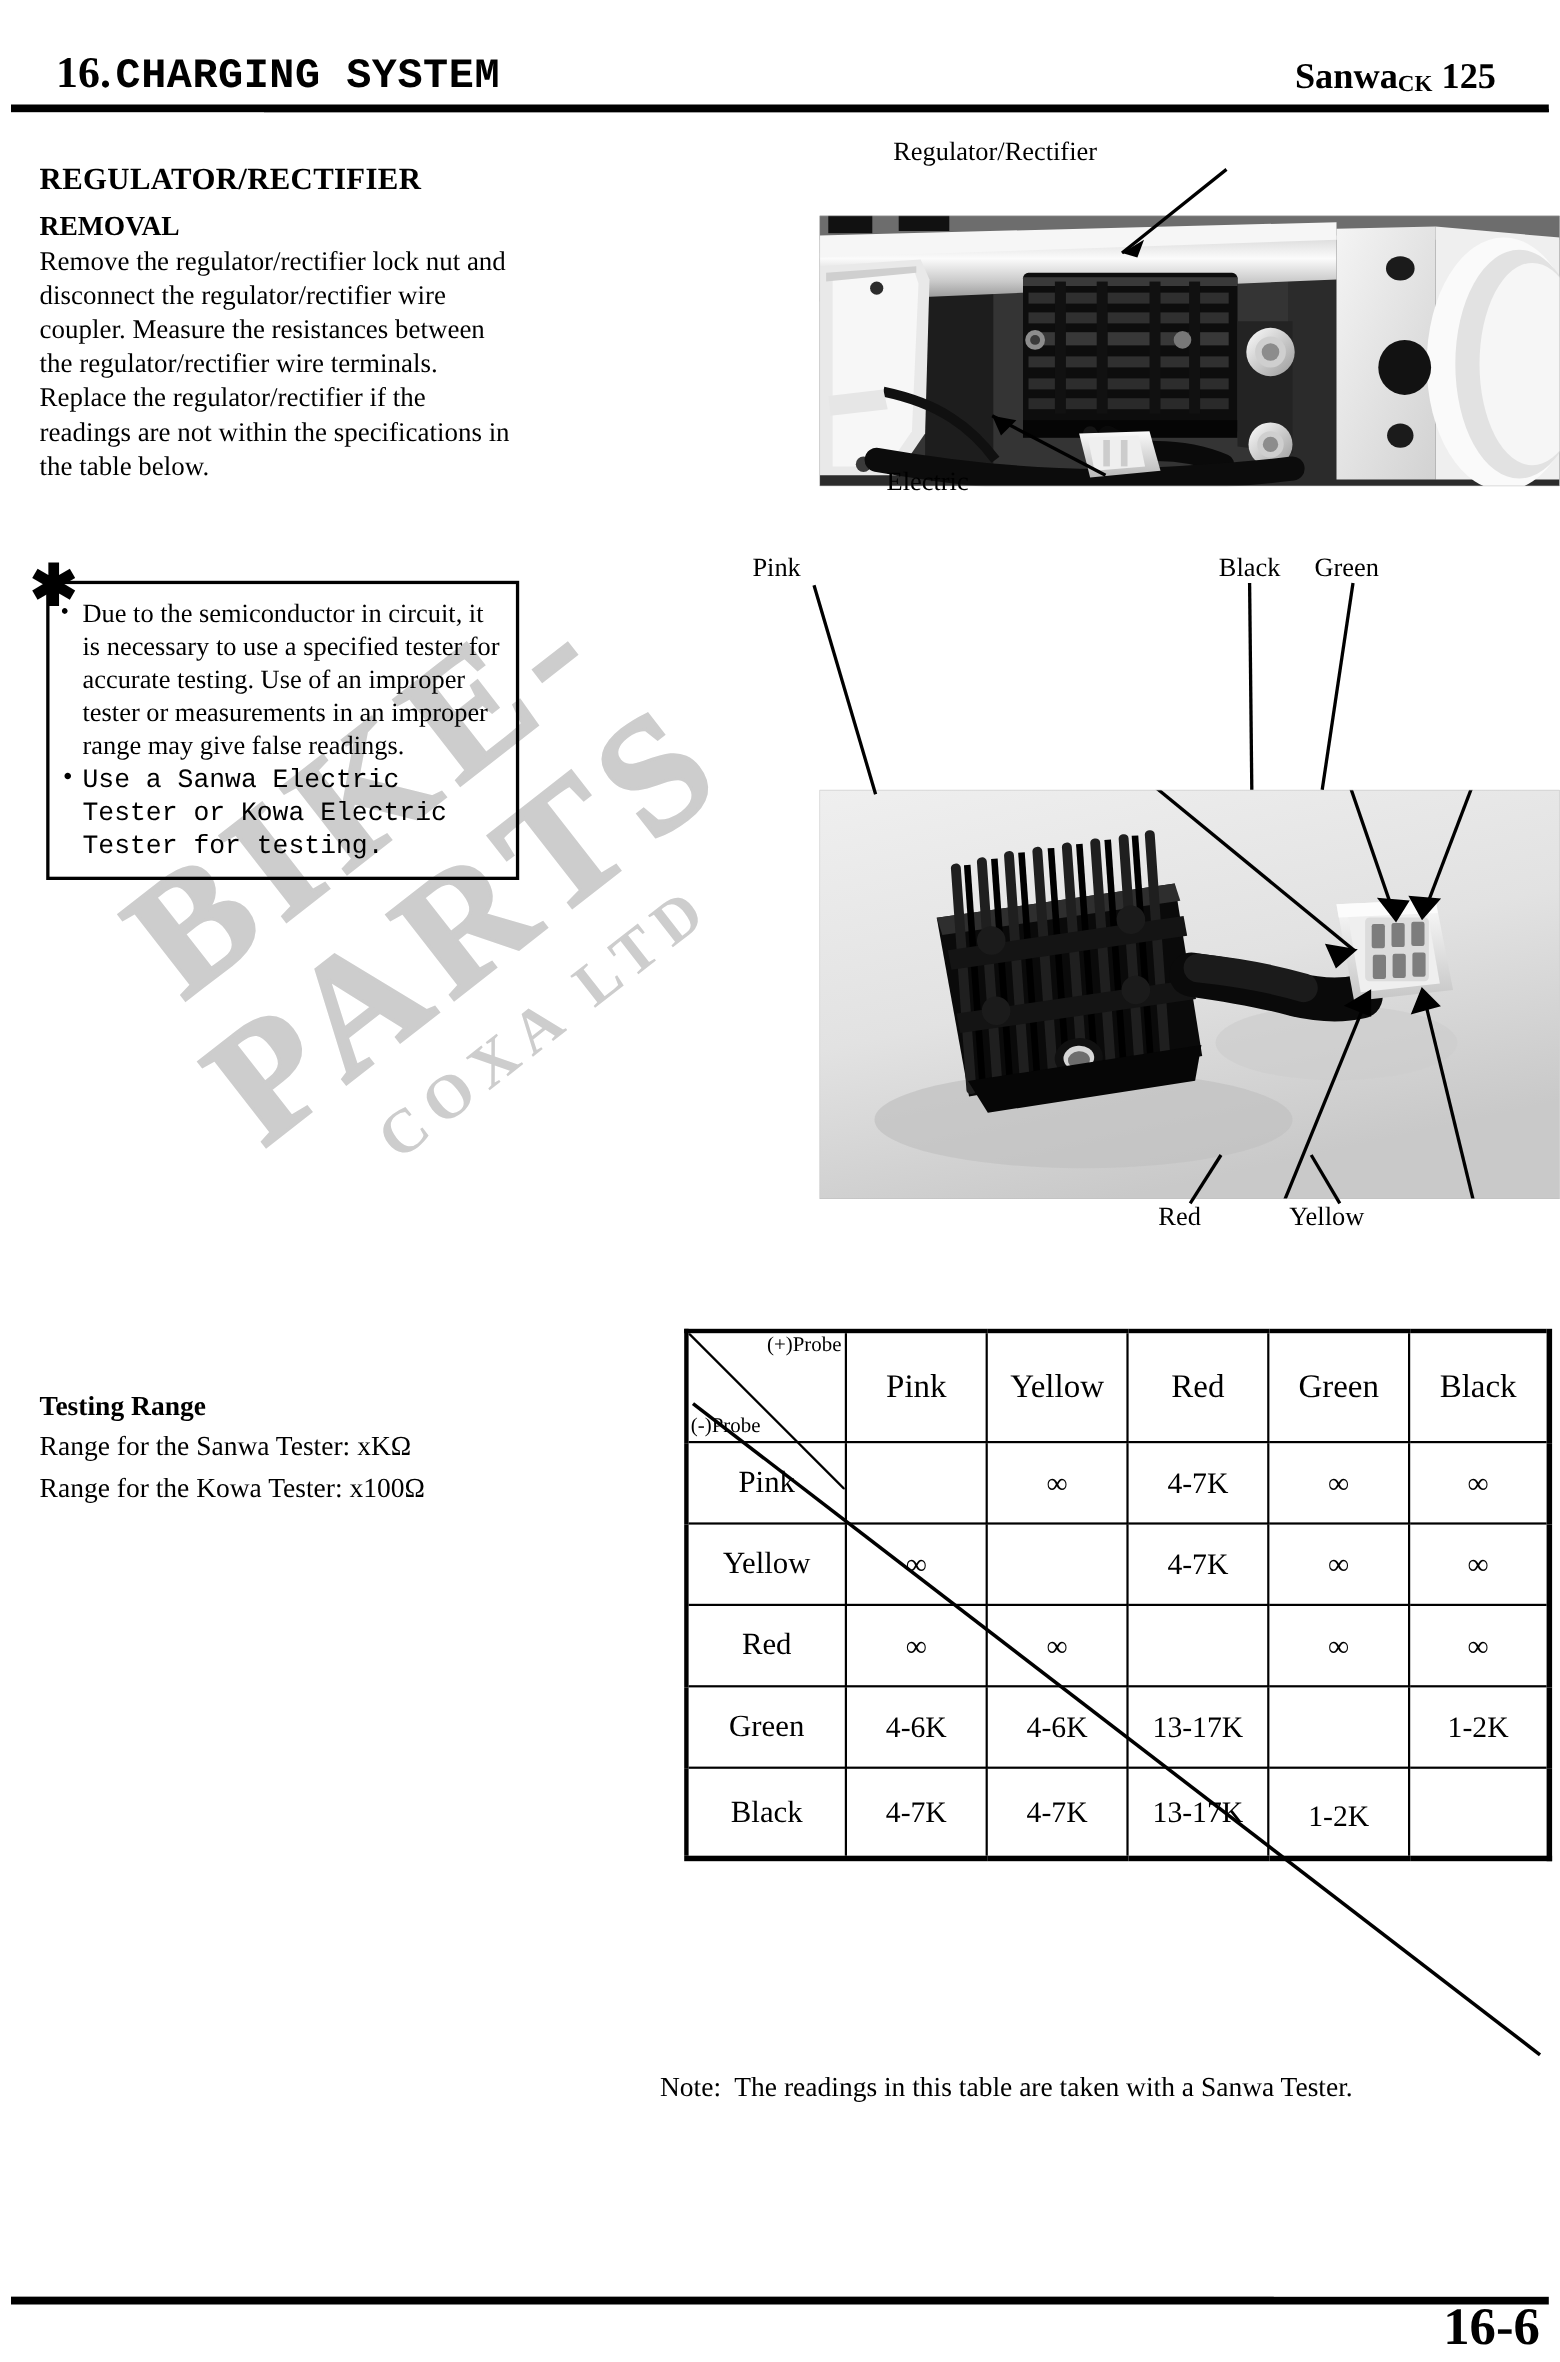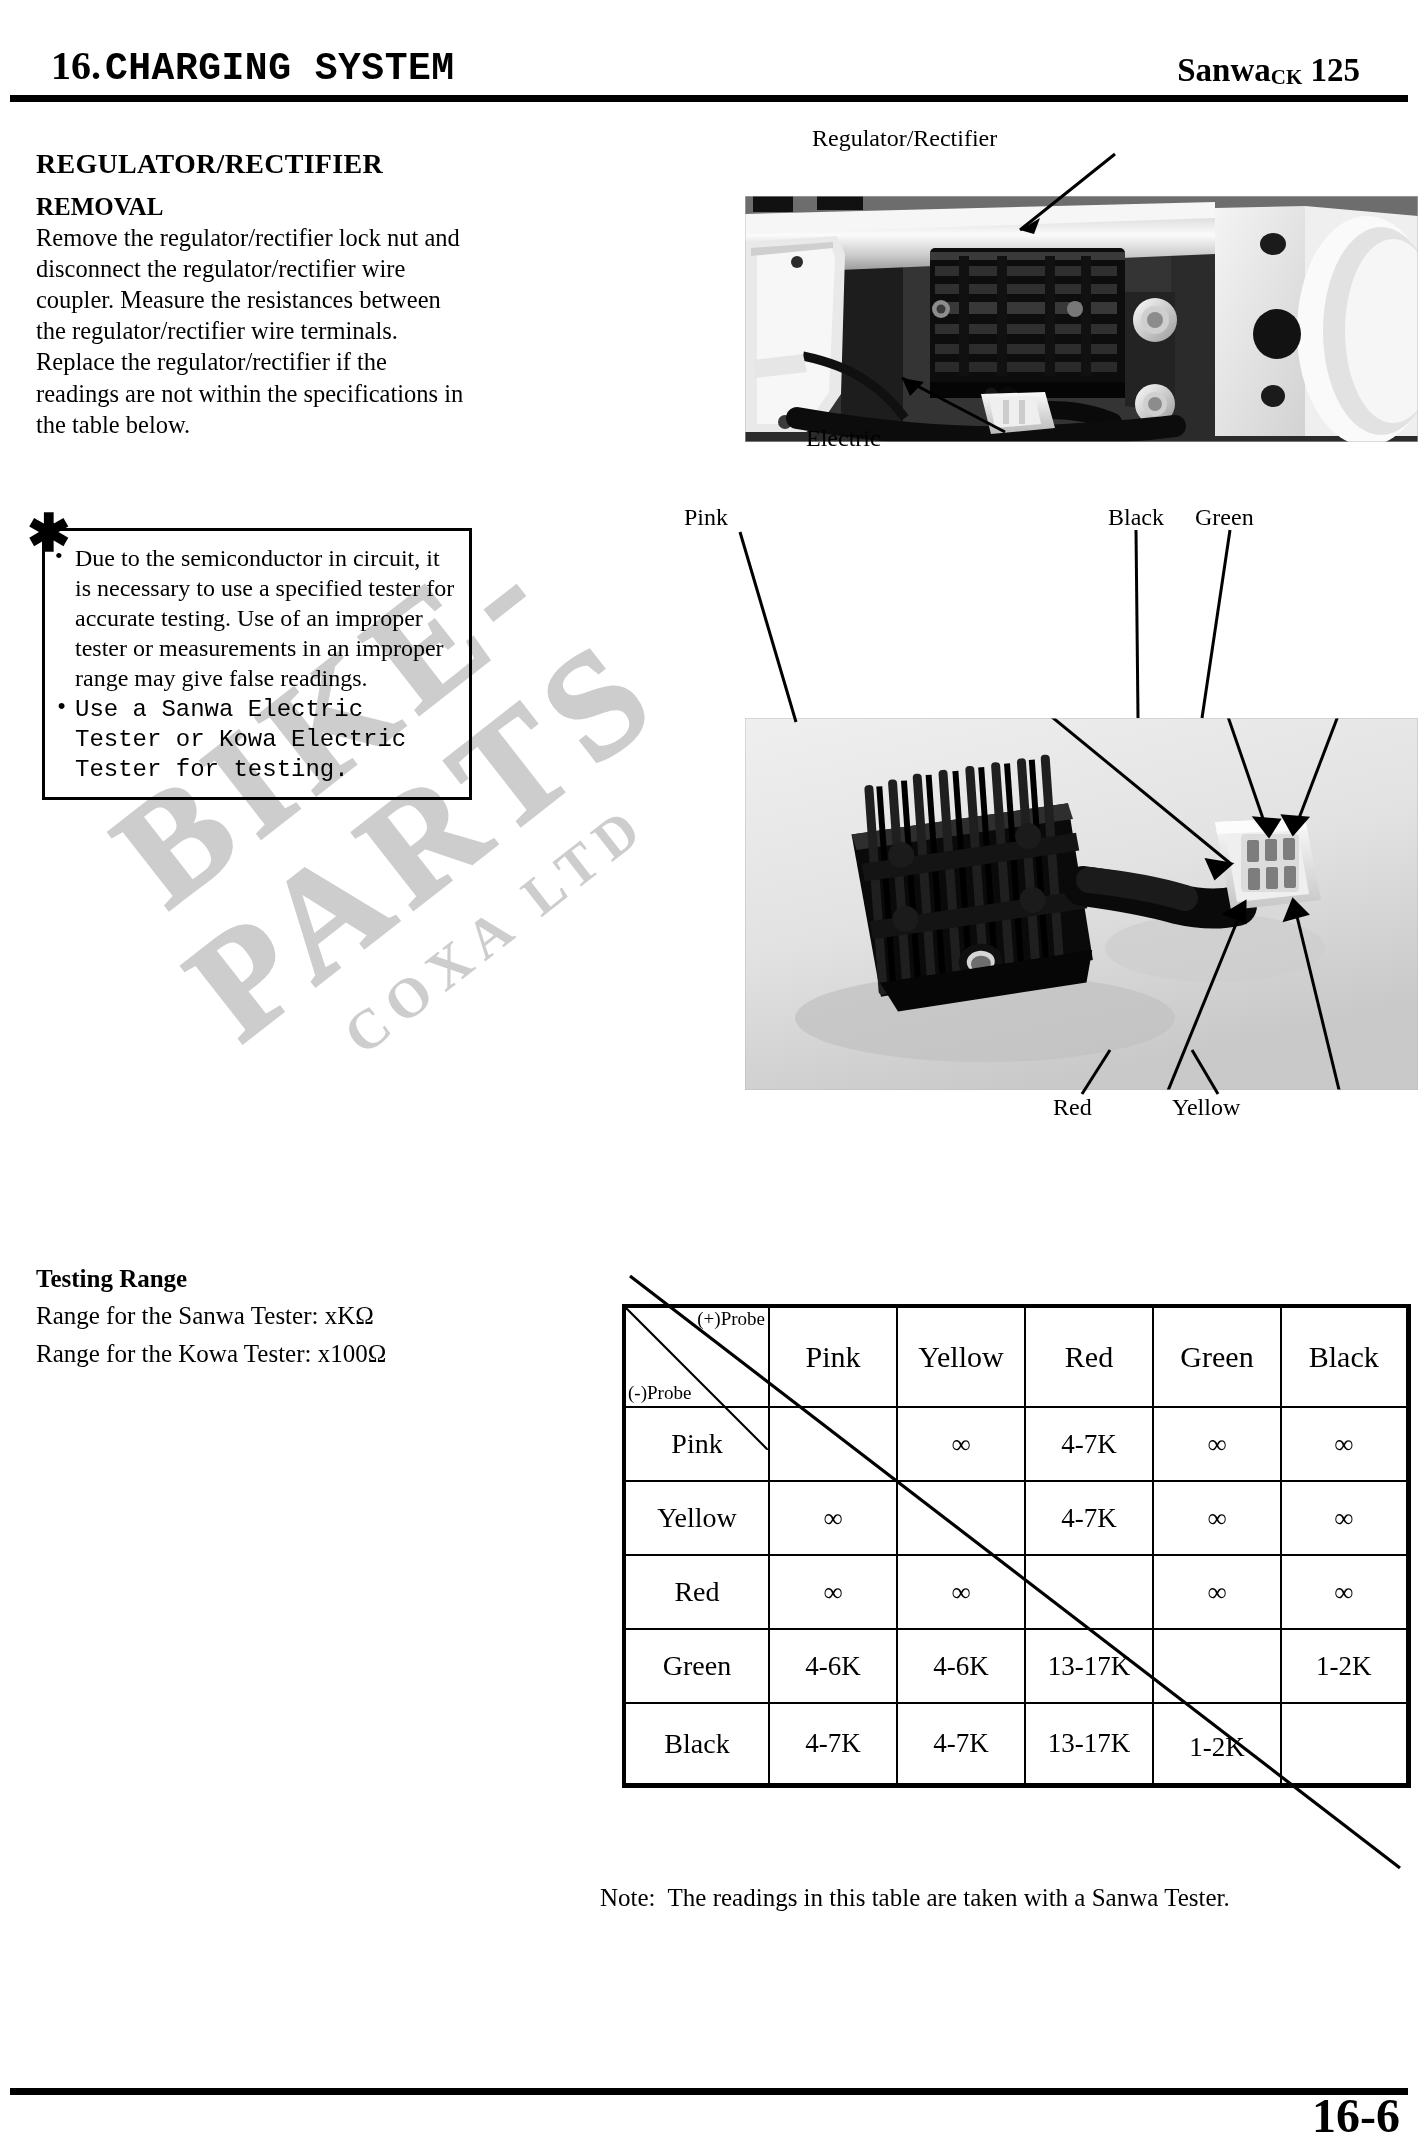--- a/index.html
+++ b/index.html
@@ -113,21 +113,21 @@
   .photo svg{display:block;width:100%;height:100%;}
 
   .callout{
     position:absolute;font-size:24px;z-index:6;white-space:nowrap;
     font-family:"Liberation Serif","DejaVu Serif",serif;
   }
   .leader{position:absolute;z-index:6;overflow:visible;}
 
   
   .rtable{
-    position:absolute;left:622px;top:1304px;width:784px;
+    position:absolute;left:622px;top:1208px;width:784px;
     border-collapse:collapse;z-index:3;background:transparent;
     table-layout:fixed;
   }
   .rtable td{
     border:2px solid #000;
     text-align:center;vertical-align:middle;
     font-size:27px;height:70px;position:relative;
     font-family:"Liberation Serif","DejaVu Serif",serif;
   }
   .rtable .outer-l{border-left:4px solid #000;}

